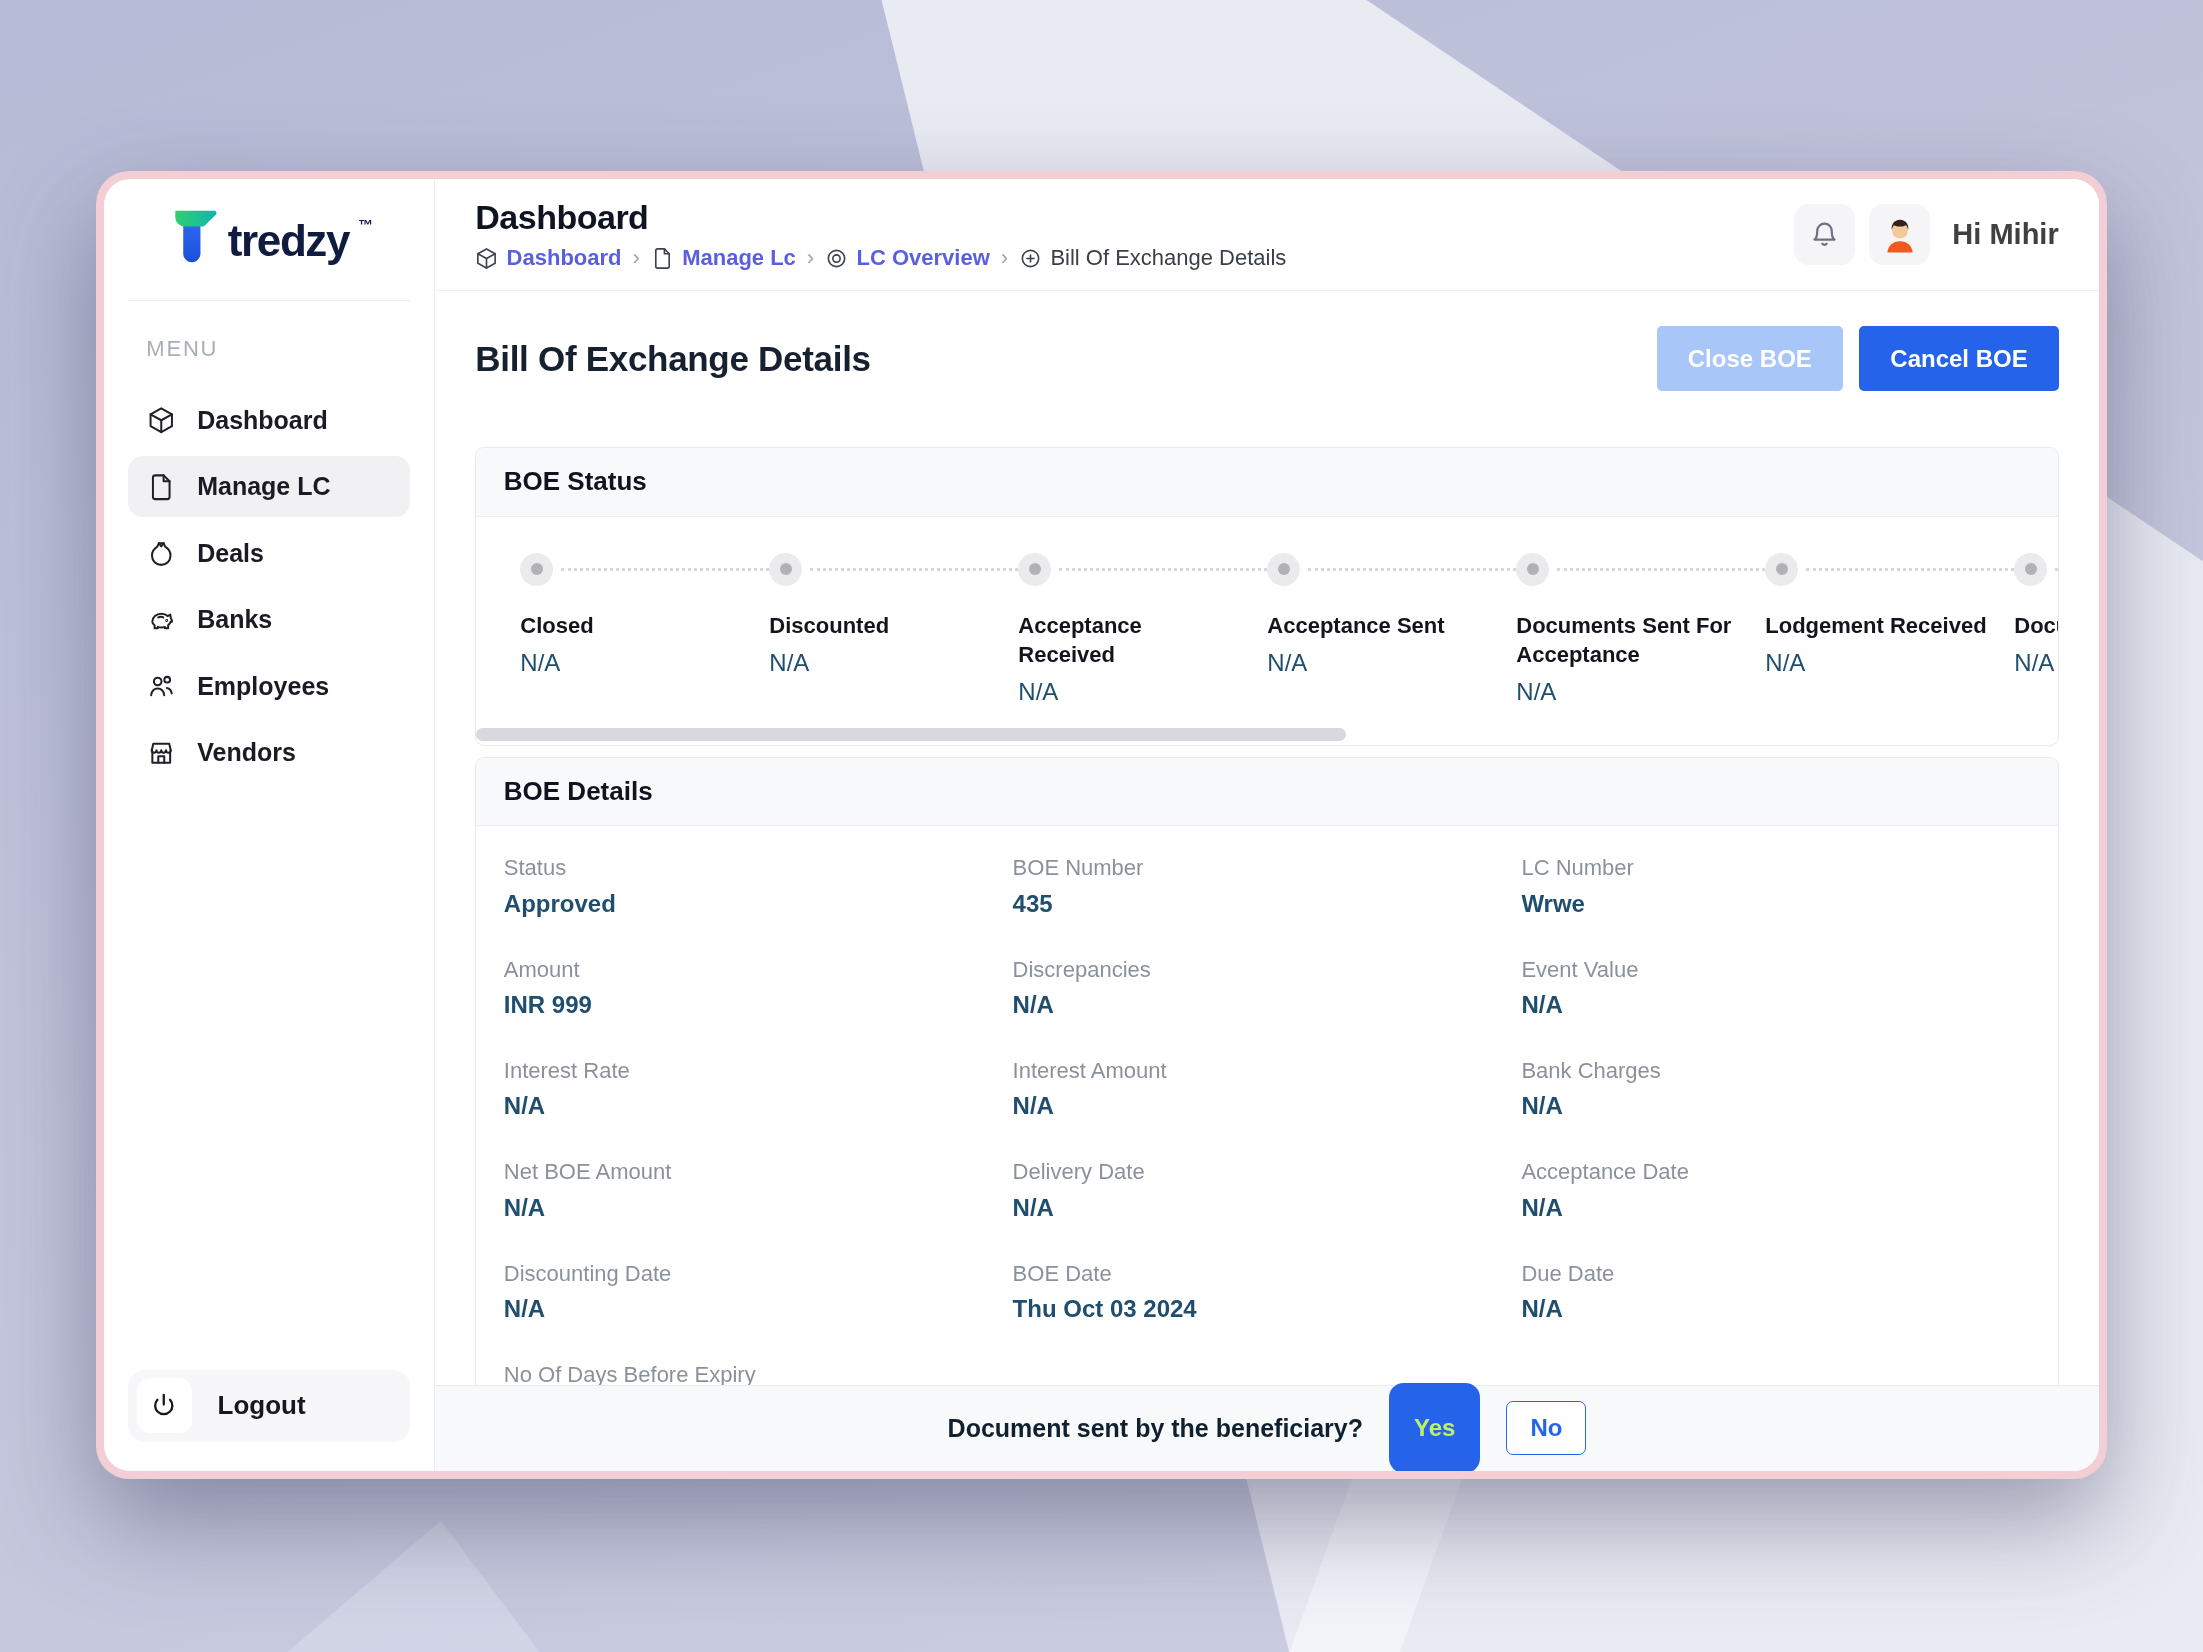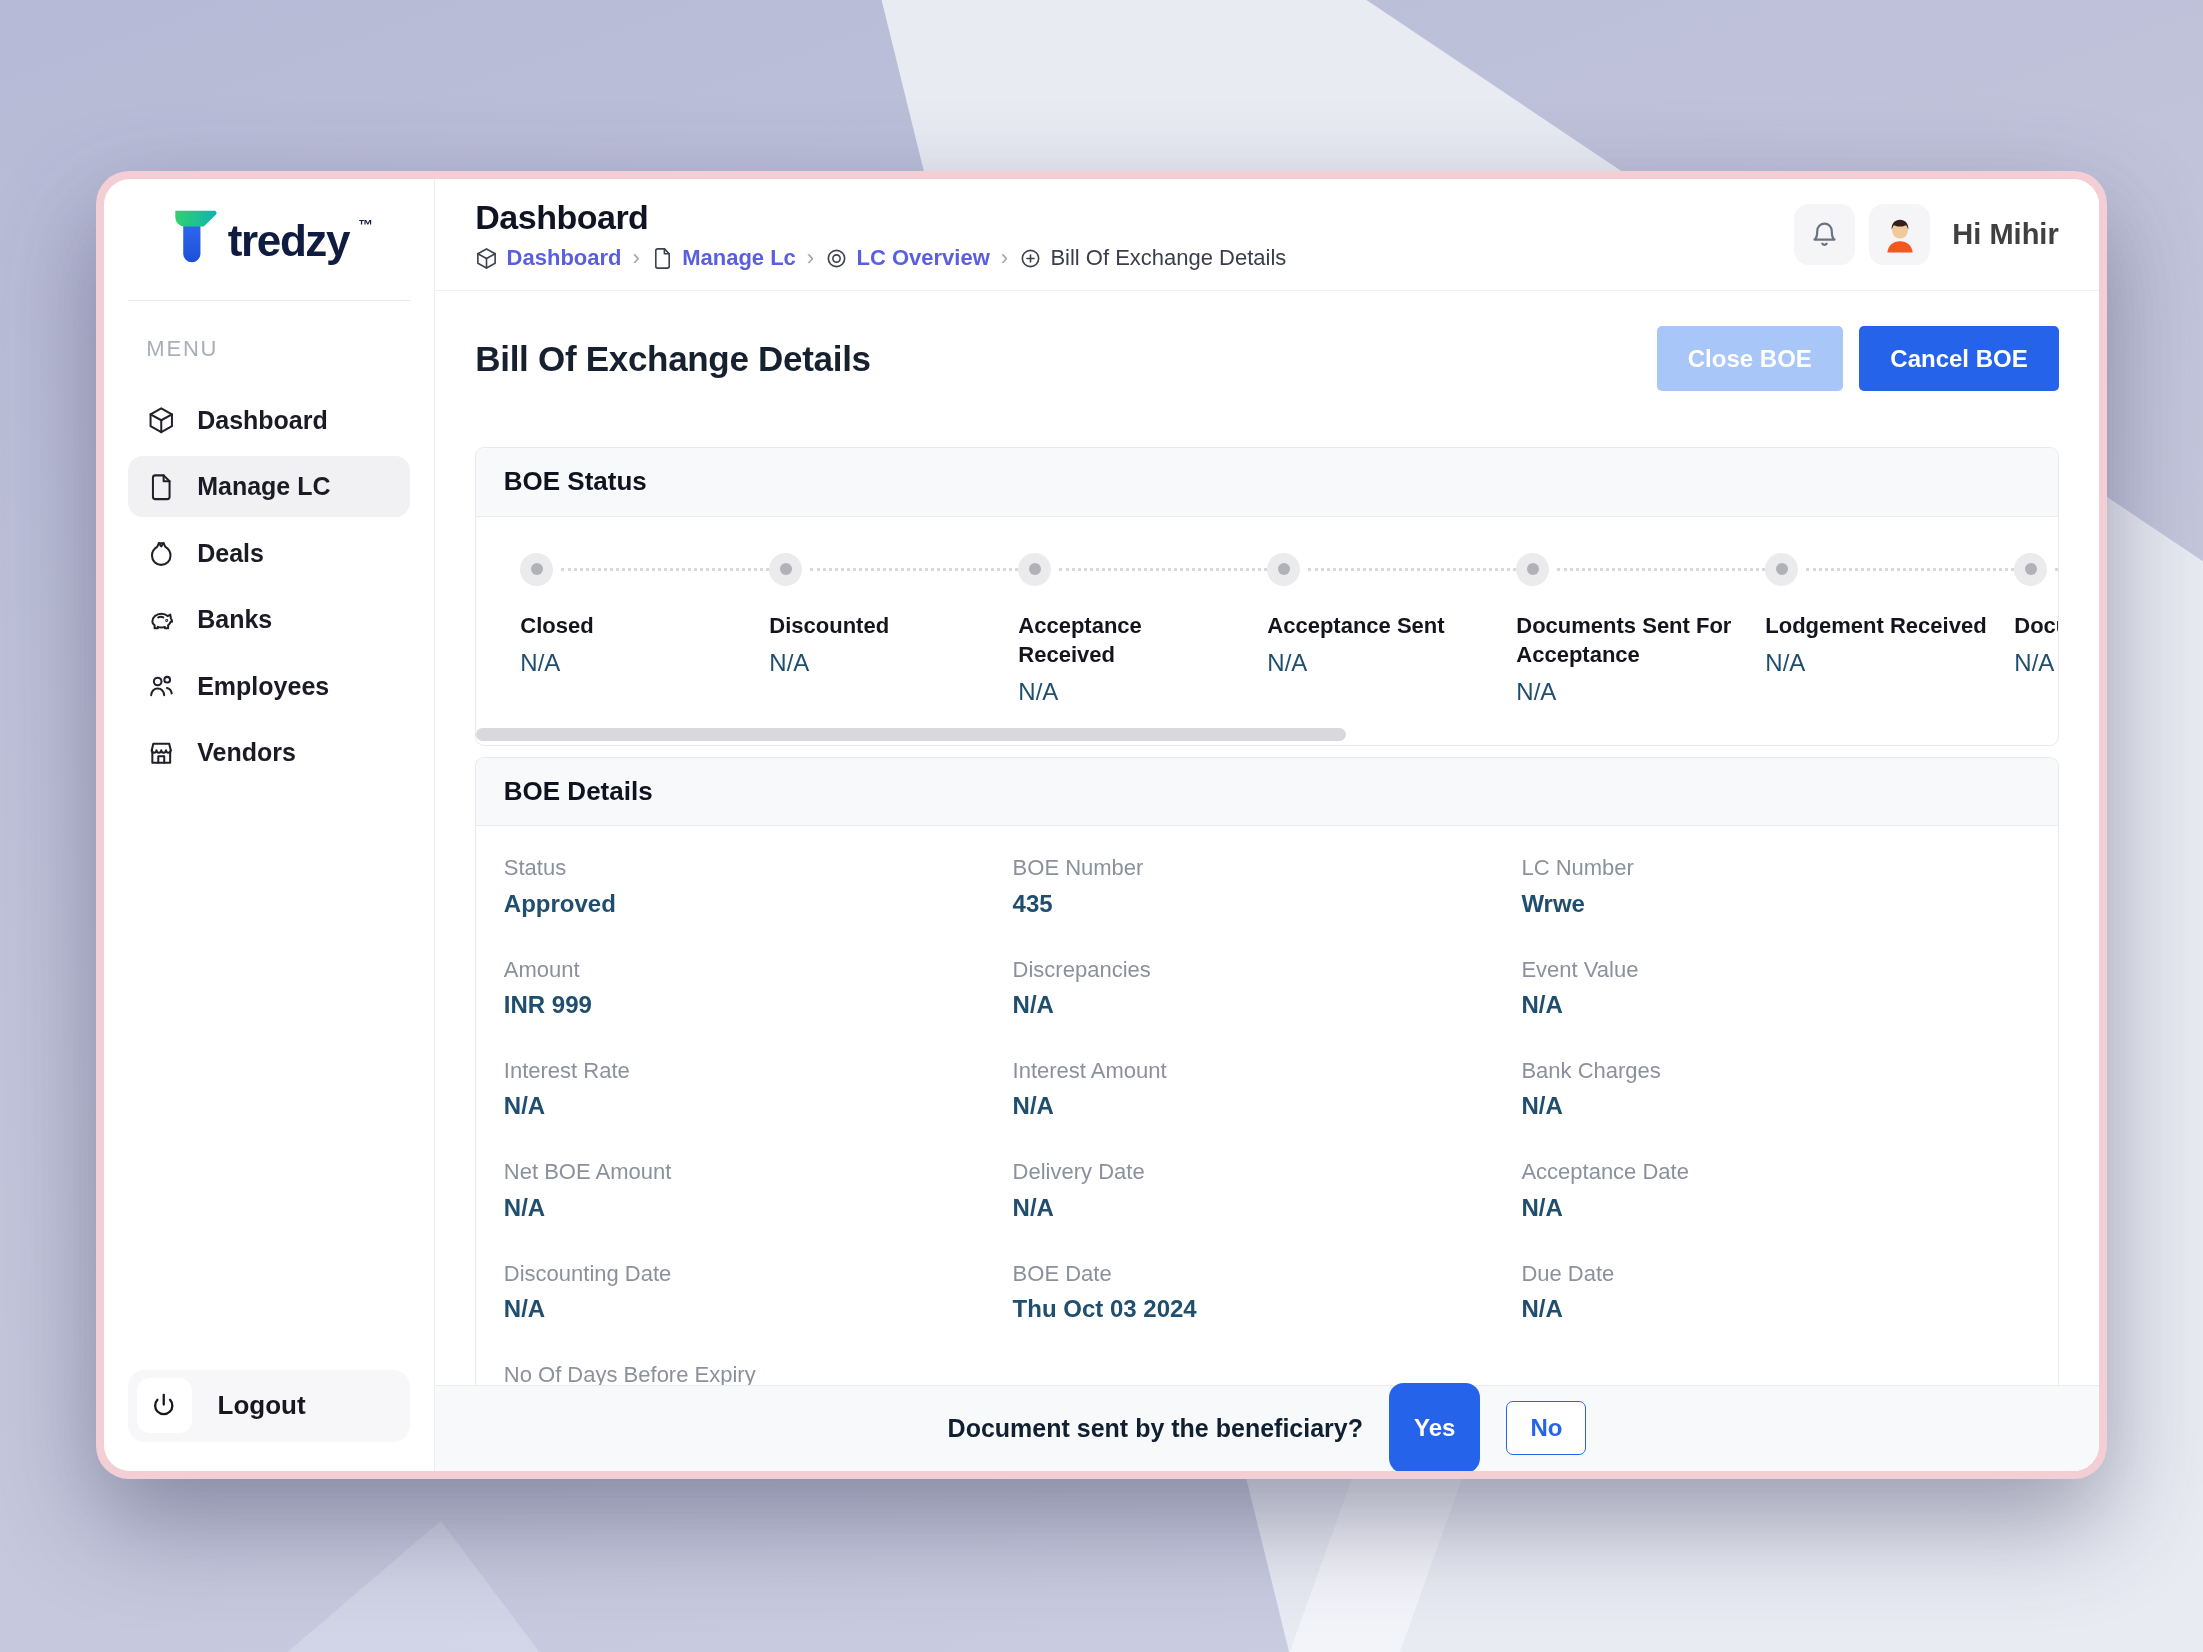--- a/index.html
+++ b/index.html
@@ -98,21 +98,21 @@
   .details-grid { display:grid; grid-template-columns:1fr 1fr 1fr; row-gap:39px;
                   padding:29px 27.5px 37px; }
   .field-label { font-size:22px; color:#8b919c; font-weight:500; }
   .field-value { margin-top:8.3px; font-size:24px; font-weight:700; color:#1f4e6e; }
 
   
   .bottom-bar { position:absolute; left:0; right:0; bottom:0; height:86px;
                 background:#f8f9fb; border-top:0.9px solid #ececf0;
                 display:flex; align-items:center; justify-content:center; gap:26px; }
   .bb-question { font-size:25px; font-weight:700; color:#102030; }
-  .bb-yes { background:#2563eb; color:#ffffff; border:none; font-family:inherit; font-size:24px;
+  .bb-yes { background:#2563eb; color:#bef264; border:none; font-family:inherit; font-size:24px;
             font-weight:700; padding:31px 25px; border-radius:14.7px; cursor:pointer; }
   .bb-no { background:#fff; color:#2563eb; border:1.8px solid #2563eb; font-family:inherit;
            font-size:24px; font-weight:700; padding:12px 23px; border-radius:7px; cursor:pointer; }
 </style>
 </head>
 <body>
 
 <div class="bg-shape bg-light"></div>
 <div class="bg-shape bg-bright"></div>
 <div class="bg-shape bg-left"></div>

